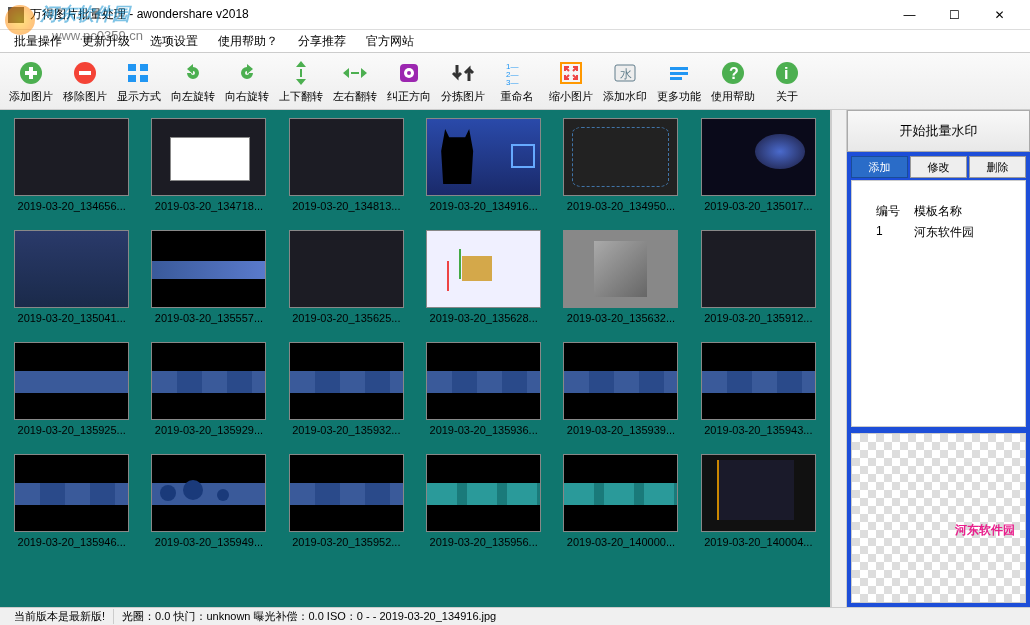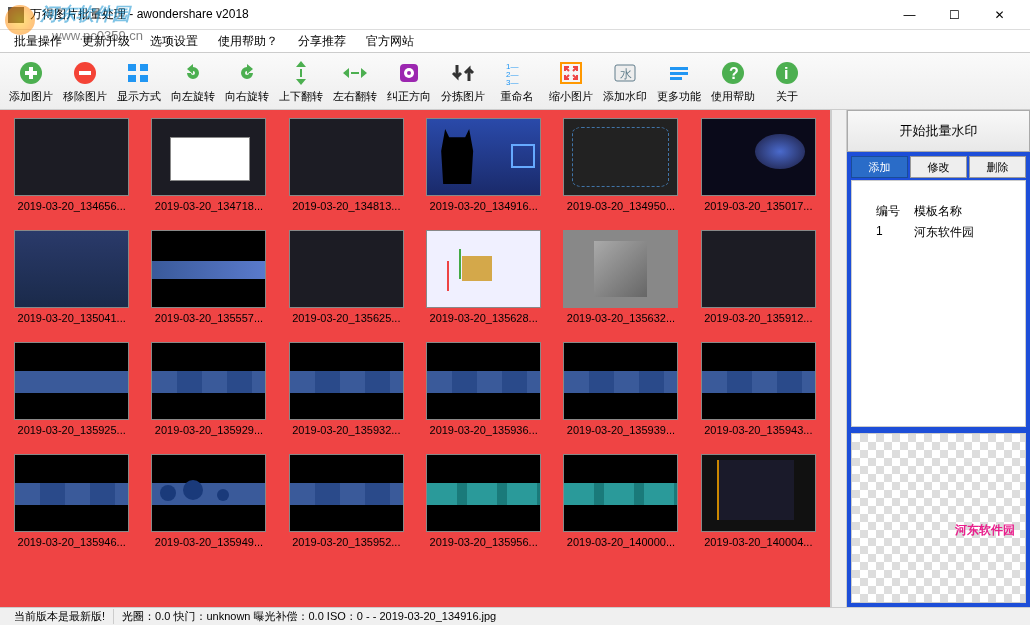--- a/index.html
+++ b/index.html
@@ -13,21 +13,21 @@
 .menubar .menuitem { padding: 2px 8px; cursor: pointer; position: relative; z-index: 2; }
 .watermark { position: absolute; left: 0; top: 0; width: 200px; height: 60px; opacity: 0.5; z-index: 1; pointer-events: none; }
 .watermark .wtext1 { font-size: 18px; font-weight: bold; color: #0088cc; font-style: italic; position: absolute; top: 2px; left: 40px; }
 .watermark .wtext2 { font-size: 13px; color: #000000; position: absolute; top: 28px; left: 52px; }
 .watermark .wicon { position: absolute; left: 5px; top: 5px; width: 30px; height: 30px; background: radial-gradient(circle, #ffcc00, #ff6600); border-radius: 50%; }
 .toolbar { height: 58px; background: linear-gradient(#fafafa, #eee); border-top: 1px solid #ccc; border-bottom: 1px solid #ccc; display: flex; align-items: center; padding: 0 4px; }
 .tbtn { width: 54px; height: 54px; display: flex; flex-direction: column; align-items: center; justify-content: center; cursor: pointer; gap: 2px; }
 .tbtn .ticon { width: 28px; height: 28px; display: flex; align-items: center; justify-content: center; }
 .tbtn .tlabel { font-size: 11px; }
 .mainarea { display: flex; height: 497px; }
-.thumbgrid { flex: 1; background: #ef4444; overflow-y: auto; padding: 8px; display: grid; grid-template-columns: repeat(6, 1fr); gap: 18px 10px; align-content: start; border-right: 1px solid #ccc; }
+.thumbgrid { flex: 1; background: #0f766e; overflow-y: auto; padding: 8px; display: grid; grid-template-columns: repeat(6, 1fr); gap: 18px 10px; align-content: start; border-right: 1px solid #ccc; }
 .thumb { display: flex; flex-direction: column; align-items: center; gap: 4px; }
 .thumbimg { width: 115px; height: 78px; background: #1a1a2e; border: 1px solid #888; position: relative; overflow: hidden; }
 .thumblabel { font-size: 11px; width: 115px; white-space: nowrap; overflow: hidden; text-overflow: ellipsis; text-align: center; }
 .scrollgap { width: 16px; background: #f0f0f0; border-left: 1px solid #ccc; border-right: 1px solid #ccc; }
 .sidepanel { width: 183px; background: #1d4ed8; display: flex; flex-direction: column; }
 .startbtn { height: 42px; margin: 0; background: linear-gradient(#f8f8f8, #e8e8e8); border: 1px solid #aaa; display: flex; align-items: center; justify-content: center; cursor: pointer; font-size: 13px; }
 .tabrow { display: flex; height: 22px; margin-top: 4px; padding: 0 4px; gap: 2px; }
 .tab { flex: 1; border: 1px solid #999; display: flex; align-items: center; justify-content: center; cursor: pointer; background: #eee; font-size: 11px; }
 .tab.active { background: #2a6cc8; color: #fff; border-color: #1a4c98; }
 .tlist { flex: 1; background: #fff; border: 1px solid #ccc; margin: 2px 4px; padding: 20px; font-size: 12px; }

